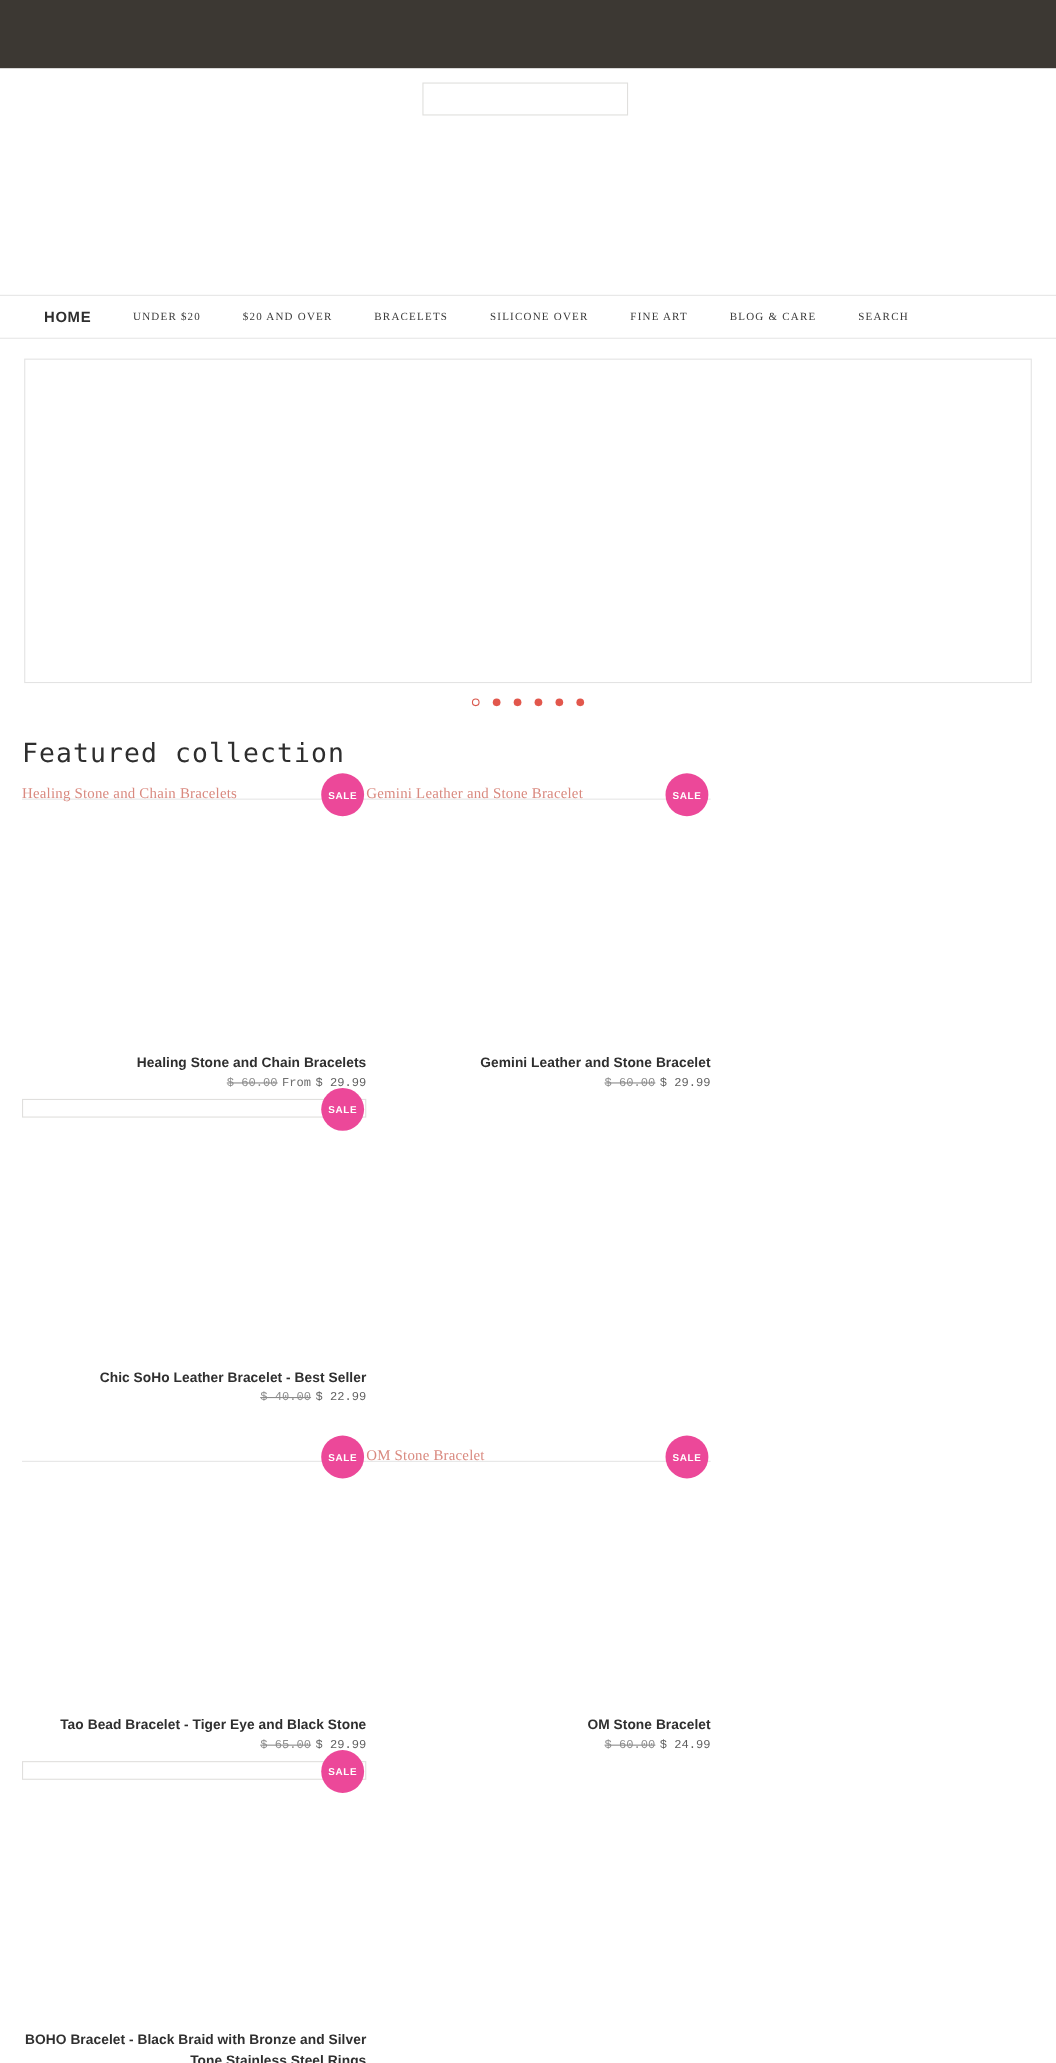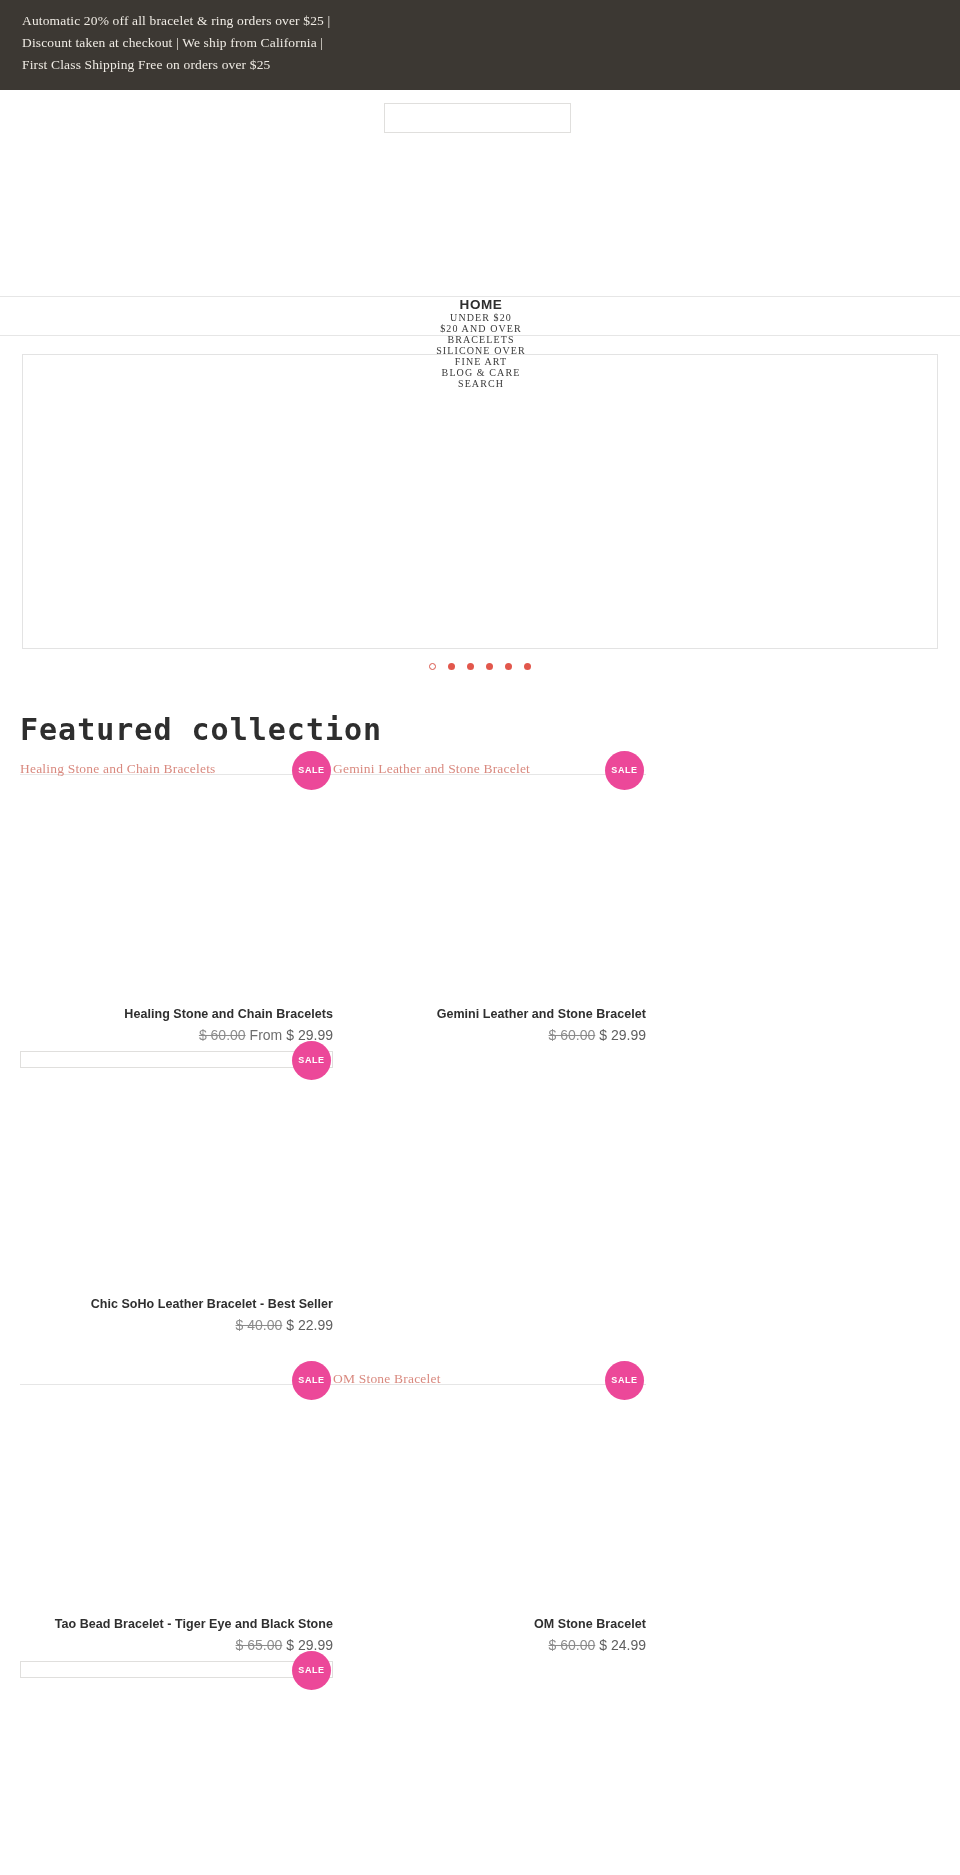--- a/index.html
+++ b/index.html
@@ -106,21 +106,20 @@
   }
 
   
   .nav {
     border-top: 1px solid #e6e6e6;
     border-bottom: 1px solid #e6e6e6;
     height: 40px;
     display: flex;
     align-items: center;
     padding-left: 40px;
-    flex-direction: column;
   }
   .nav a {
     font-family: "Liberation Serif", serif;
     font-size: 10px;
     letter-spacing: 1.1px;
     color: #3a3a3a;
     text-decoration: none;
     margin-right: 38px;
     white-space: nowrap;
   }
@@ -152,25 +151,25 @@
   }
   .dot.current {
     background: transparent;
     border: 1px solid #d9574c;
     width: 7px; height: 7px;
   }
 
   
   .section-title {
     font-family: "DejaVu Sans Mono", monospace;
-    font-size: 30px;
-    font-weight: bold;
+    font-size: 24px;
+    font-weight: normal;
     letter-spacing: 1px;
     color: #2e2e2e;
-    margin: 42px 0 0 20px;
+    margin: 29px 0 0 20px;
   }
 
   .grid {
     display: flex;
     flex-wrap: wrap;
     padding: 0 20px;
     margin-top: 14px;
   }
   .card {
     width: 313px;
@@ -232,40 +231,39 @@
   .card-title {
     font-family: "Liberation Sans", sans-serif;
     font-size: 12.5px;
     font-weight: bold;
     color: #2f2f2f;
     line-height: 1.45;
     margin: 0 0 4px 0;
     letter-spacing: .05px;
   }
   .card-price {
-    font-family: Liberation Sans, sans-serif;
-    font-size: 14px;
+    font-family: Liberation Mono, monospace;
+    font-size: 11px;
     color: #6e6e6e;
     letter-spacing: 0;
   }
   .card-price .was {
     text-decoration: line-through;
     color: #8c8c8c;
     margin-right: 4px;
   }
   .card-price .from { margin-right: 4px; }
   .card-price .now { color: #5f5f5f; }
 
   .row-gap { height: 30px; width: 100%; }
 </style>
 </head>
 <body>
 
 <div class="topbar">
-  <div class="announce">Automatic 20% off all bracelet &amp; ring orders over $25 | Discount taken at checkout | We ship from California | First Class Shipping Free on orders over $25</div>
 </div>
 
 <div class="logo-region">
   <div class="logo-box"></div>
 </div>
 
 <nav class="nav">
   <a href="#" class="active">HOME</a>
   <a href="#">UNDER $20</a>
   <a href="#">$20 AND OVER</a>

